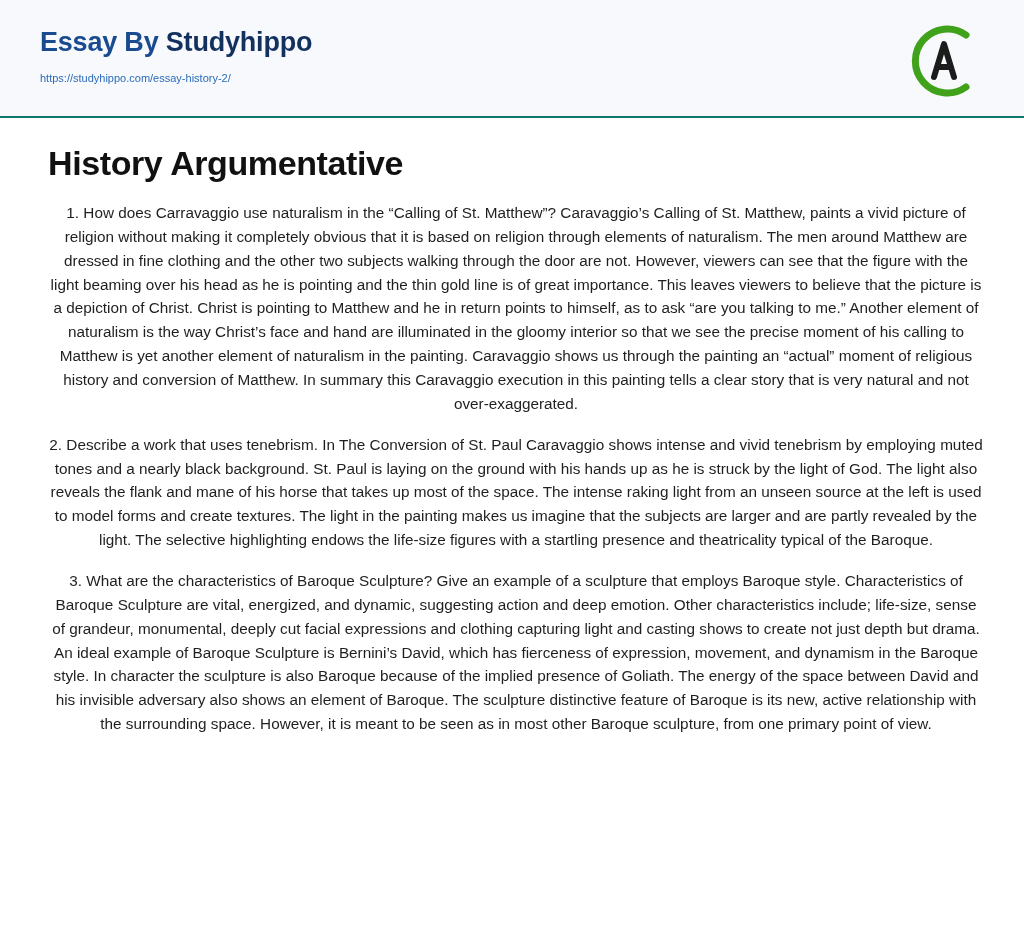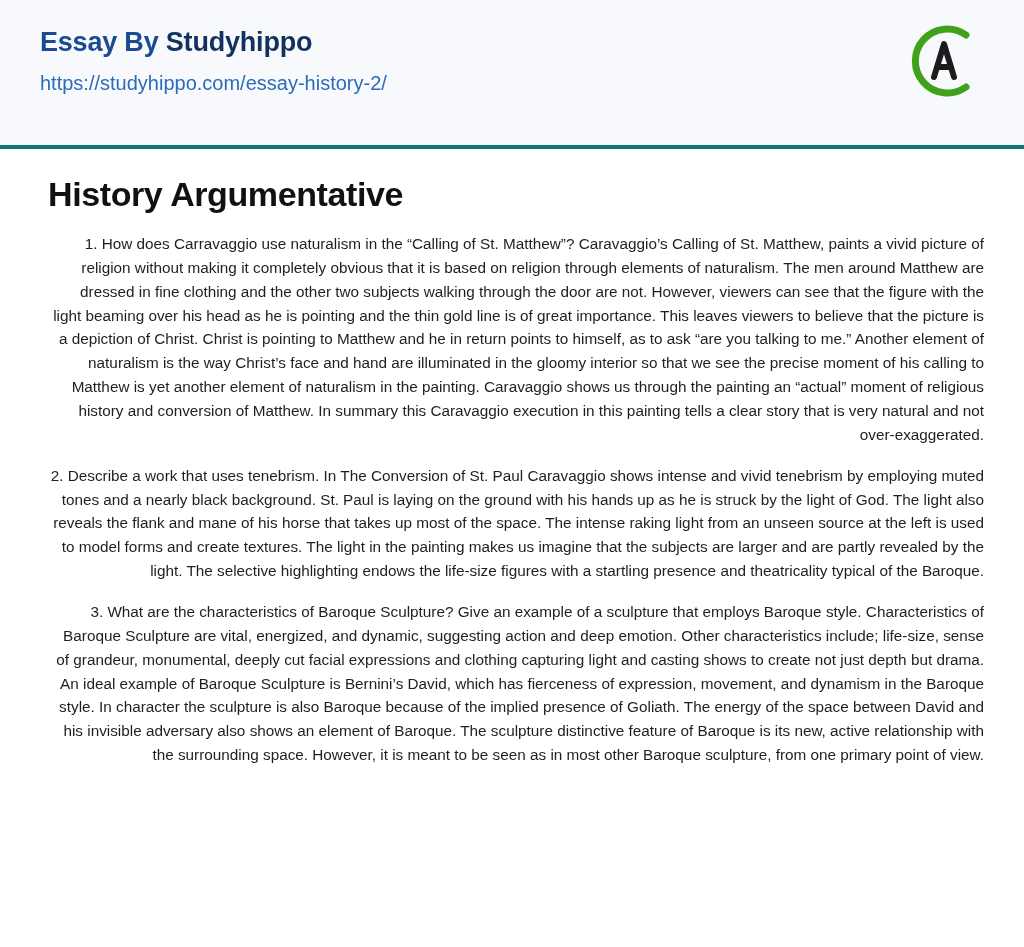--- a/index.html
+++ b/index.html
@@ -11,40 +11,40 @@
     width: 1024px;
     min-height: 947px;
     background: #ffffff;
     font-family: "Liberation Sans", sans-serif;
     color: #1c1c1c;
   }
 
   
   .page-header {
     position: relative;
-    height: 149px;
+    height: 118px;
     background: #f7f9fc;
-    border-bottom: 4px solid #0f766e;
+    border-bottom: 2px solid #0f766e;
     padding: 28px 40px 0 40px;
   }
   .brand {
     font-size: 27px;
     font-weight: bold;
     color: #1a4a8f;
     letter-spacing: -0.2px;
     line-height: 1.1;
     margin: 0;
   }
   .brand .brand-accent {
     color: #13315f;
   }
   .site-url {
     display: inline-block;
     margin-top: 14px;
-    font-size: 20px;
+    font-size: 11px;
     color: #2b6cb8;
     text-decoration: none;
   }
 
   .logo-mark {
     position: absolute;
     right: 42px;
     top: 22px;
     width: 78px;
     height: 78px;
@@ -59,21 +59,21 @@
     font-weight: bold;
     color: #111111;
     margin: 0 0 18px 0;
     letter-spacing: -0.4px;
   }
   .para {
     font-size: 15.3px;
     line-height: 1.56;
     color: #1f1f1f;
     margin: 0 0 17px 0;
-    text-align: right;
+    text-align: center;
   }
   .para:last-child { margin-bottom: 0; }
 </style>
 </head>
 <body>
 
 <div class="page-header">
   <div class="brand">
     <span>Essay By </span><span class="brand-accent">Studyhippo</span>
   </div>

